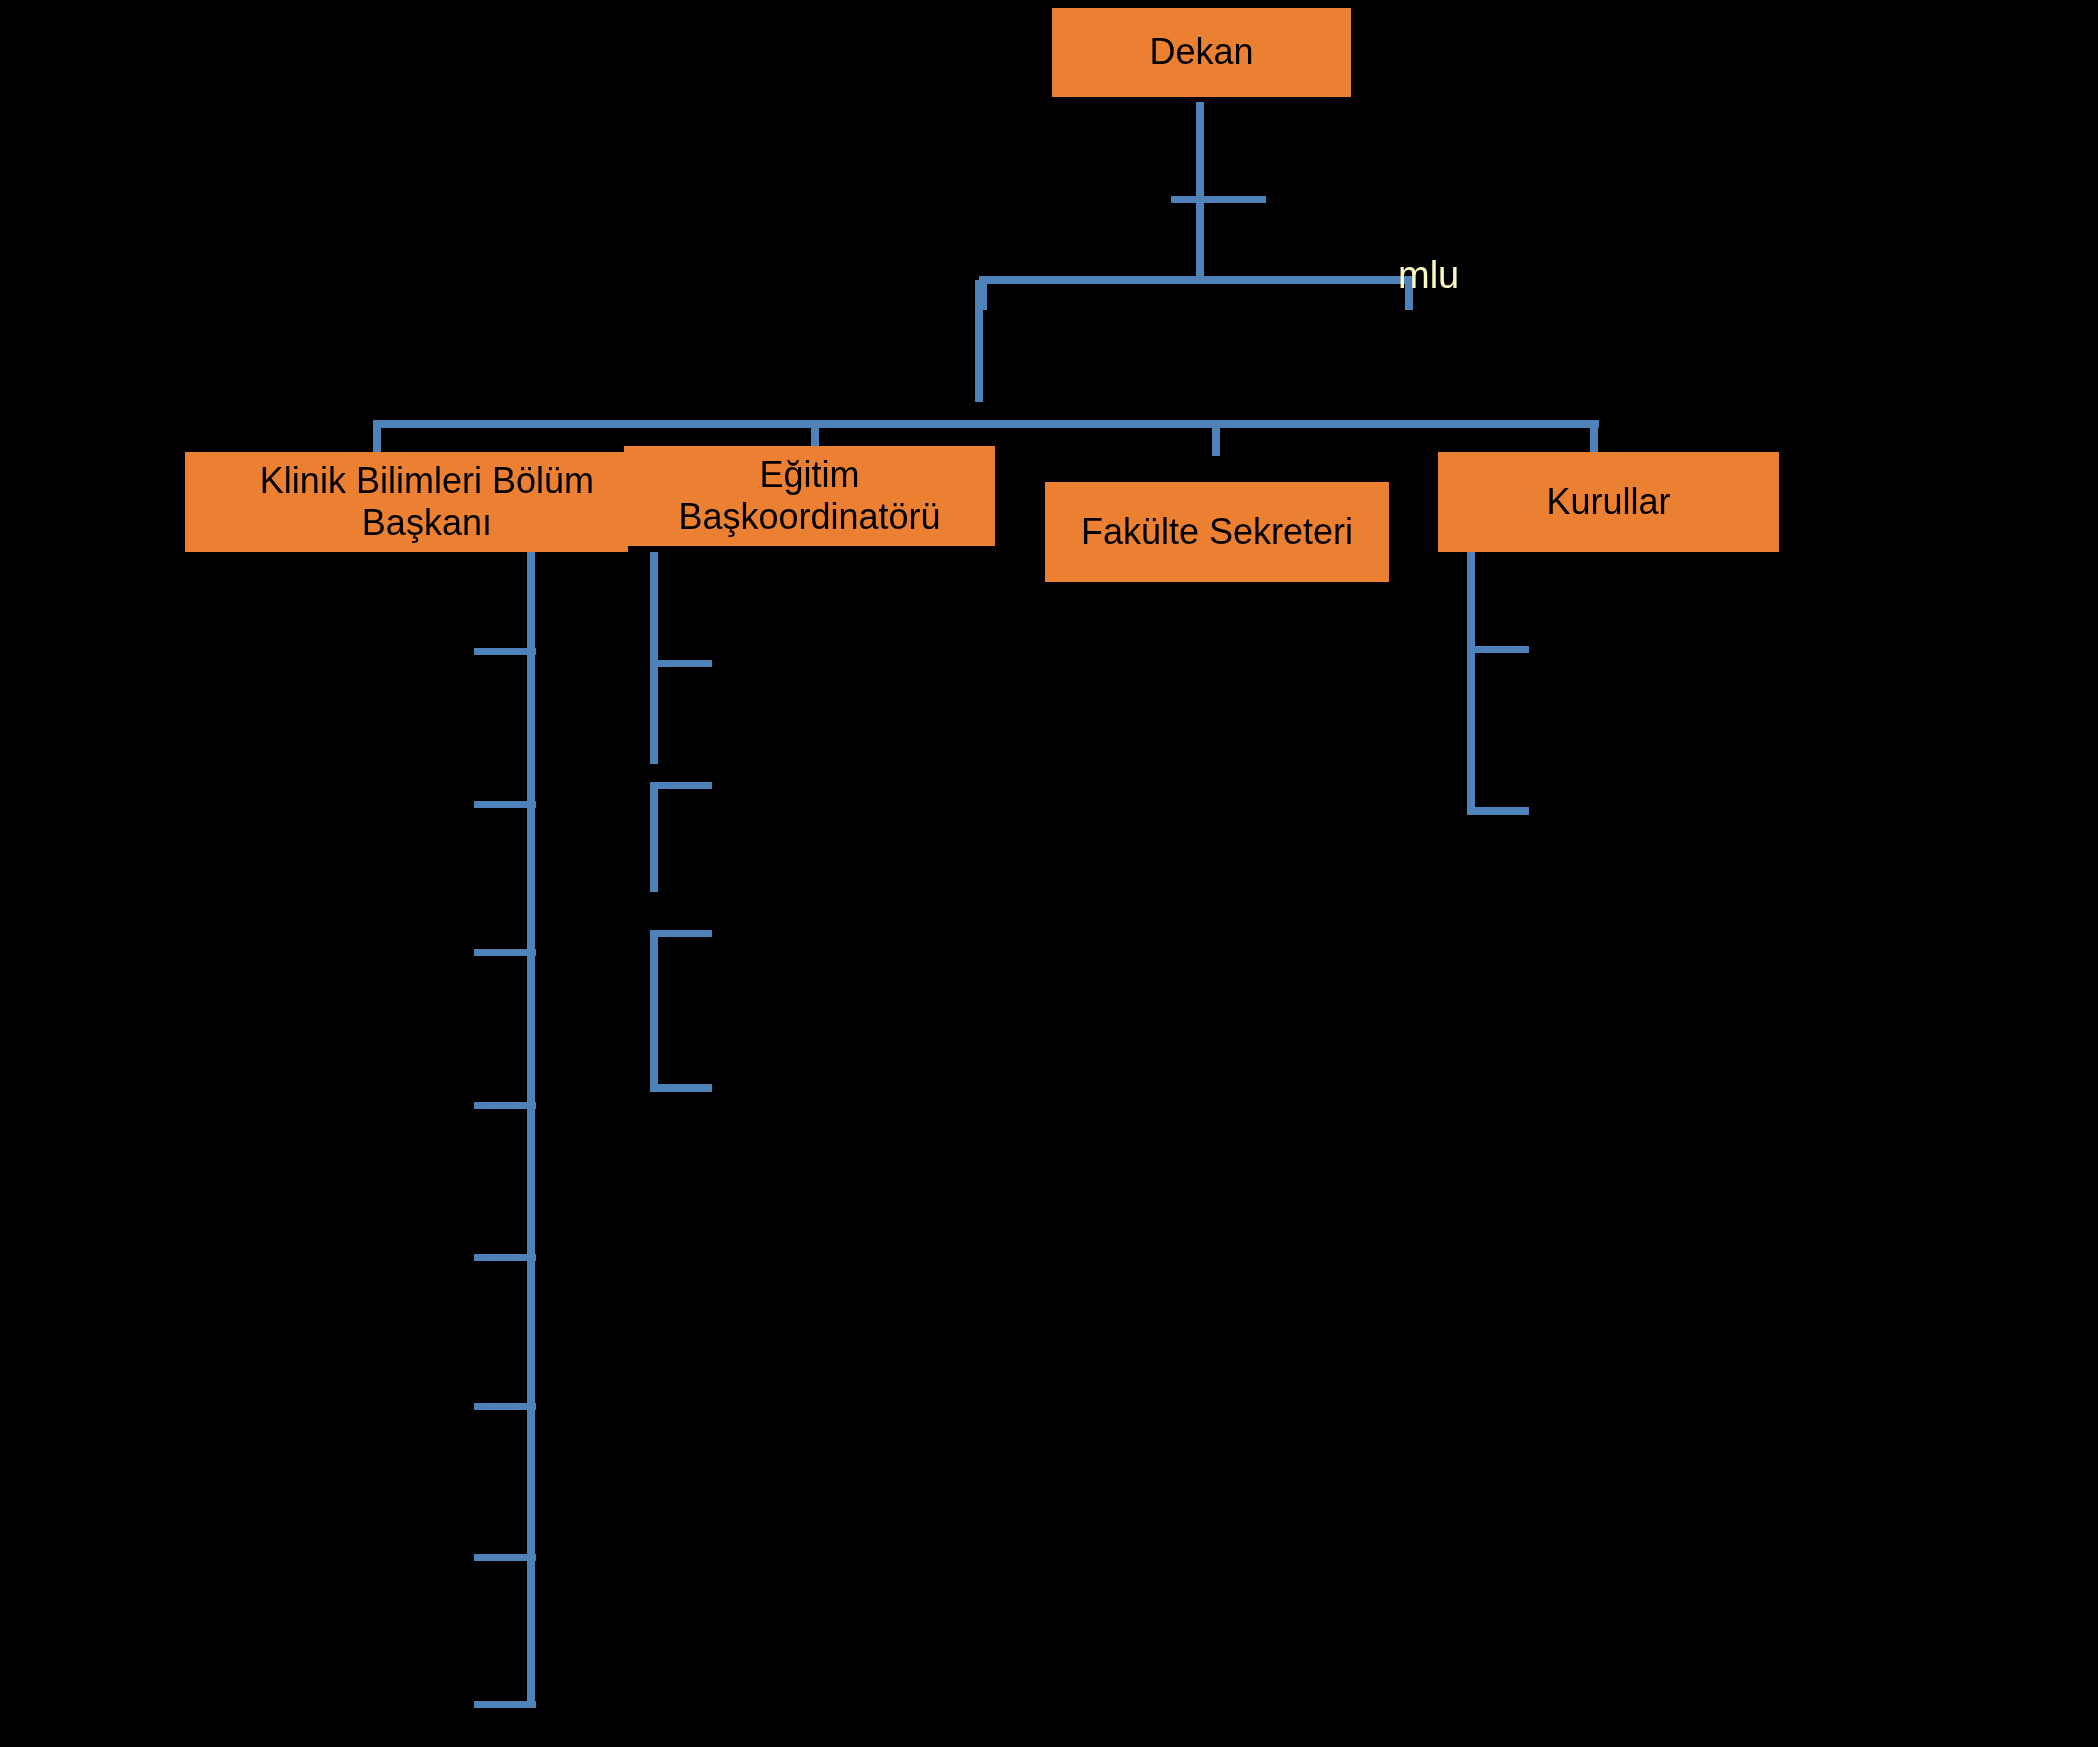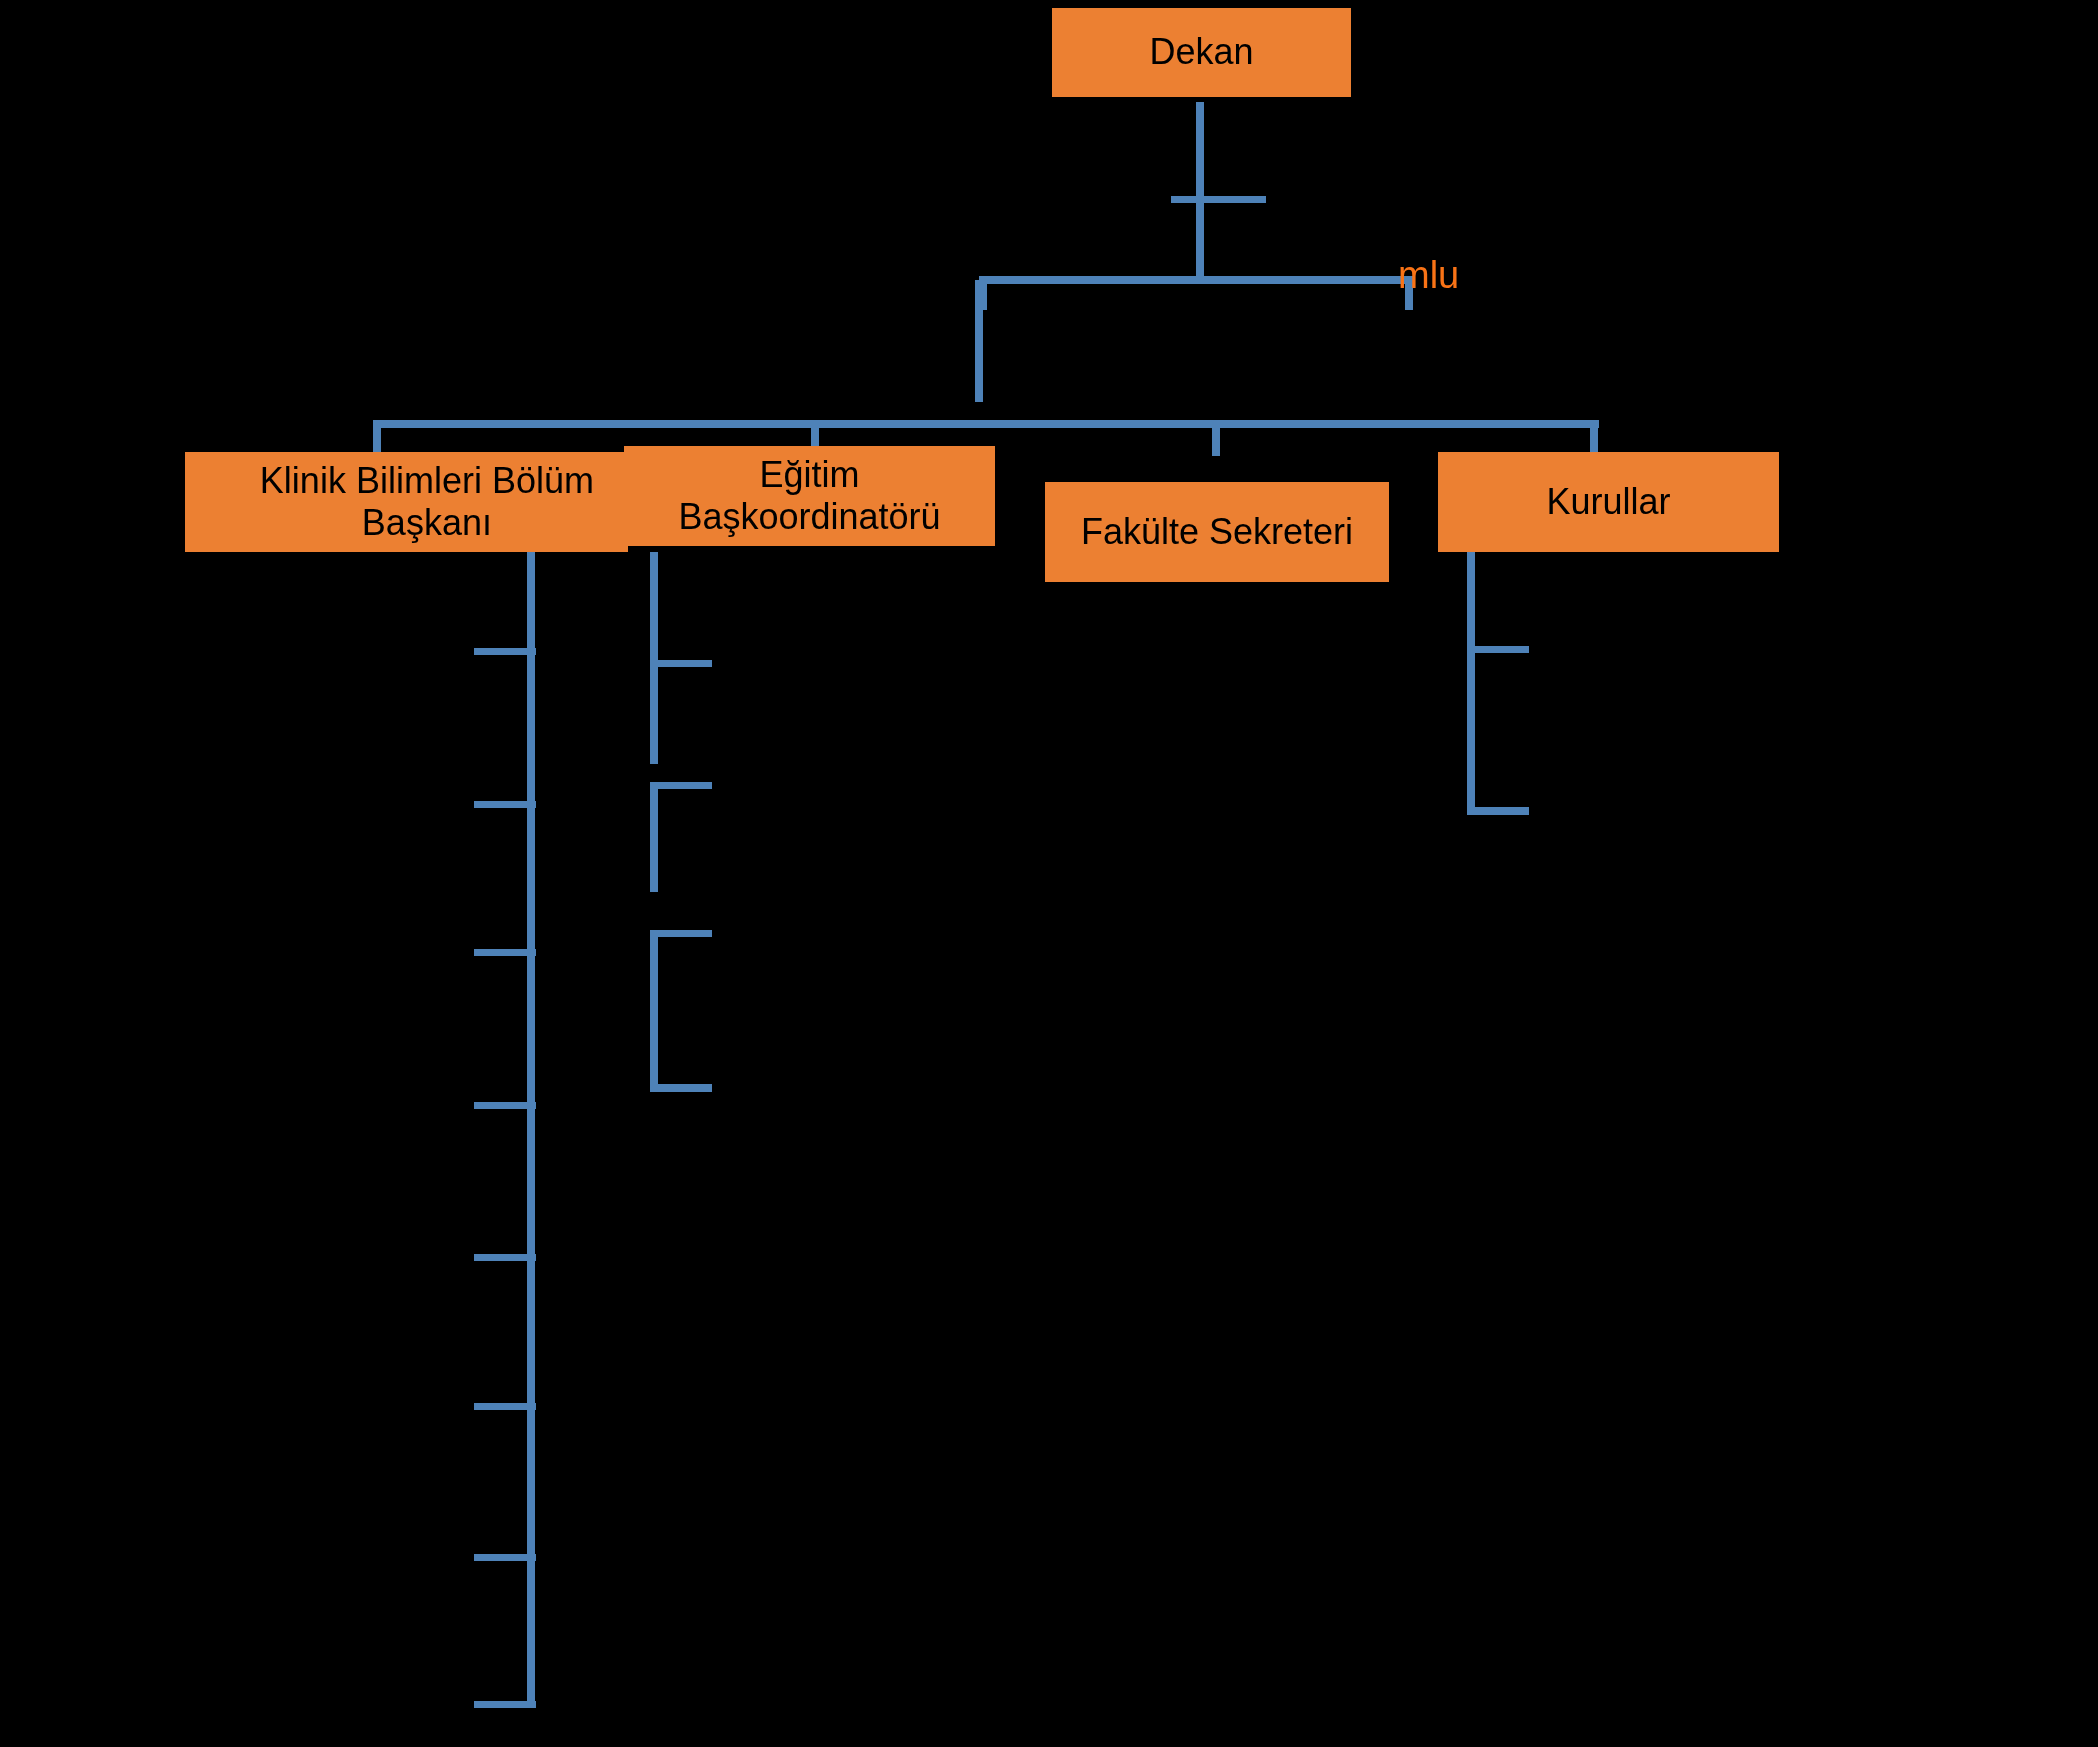--- a/index.html
+++ b/index.html
@@ -37,21 +37,21 @@
     white-space: pre-line;
   }
   .conn {
     position: absolute;
     background: #4E82B8;
   }
   .conn-v { width: 6.3px; }
   .conn-h { height: 6.3px; }
   .float-label {
     position: absolute;
-    color: #f97316;
+    color: #fef9c3;
     font-size: 38px;
     font-family: "Liberation Sans", sans-serif;
     line-height: 1;
     white-space: nowrap;
   }
 </style>
 </head>
 <body>
 
 <div id="canvas">

